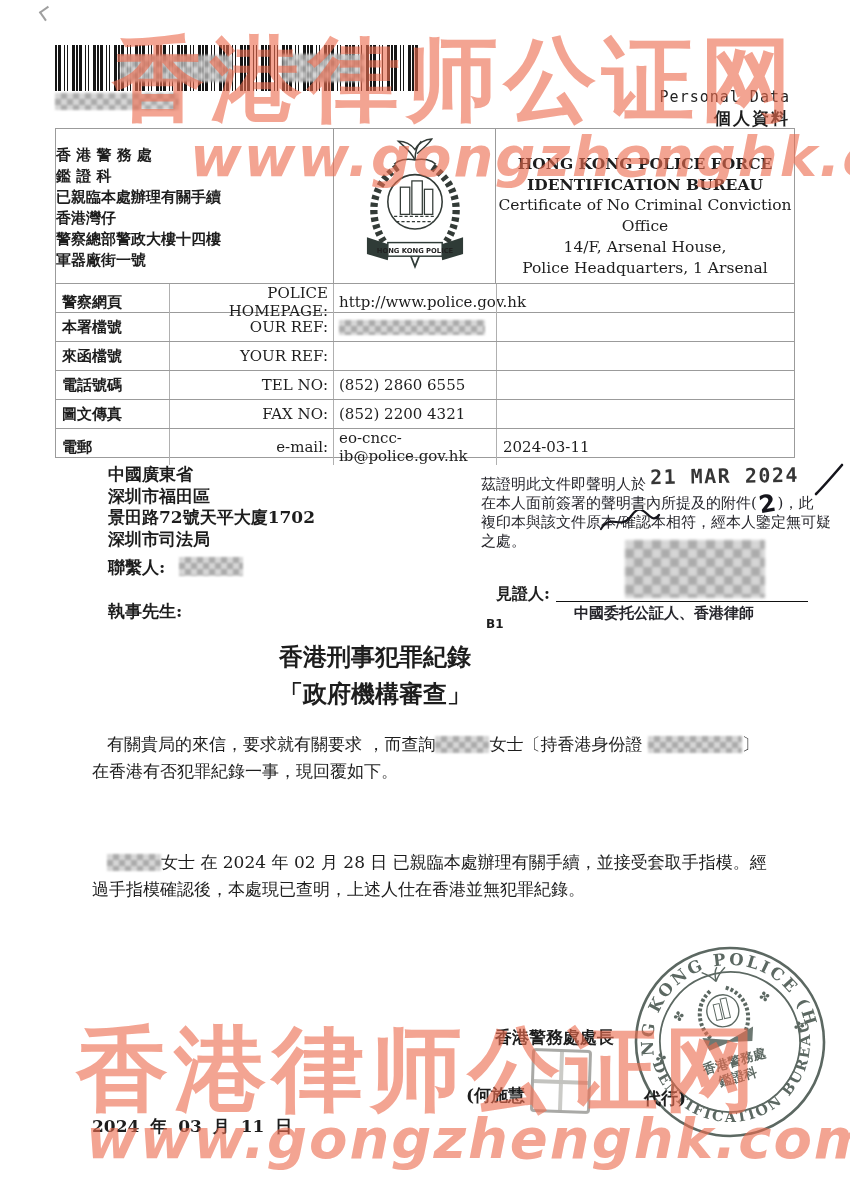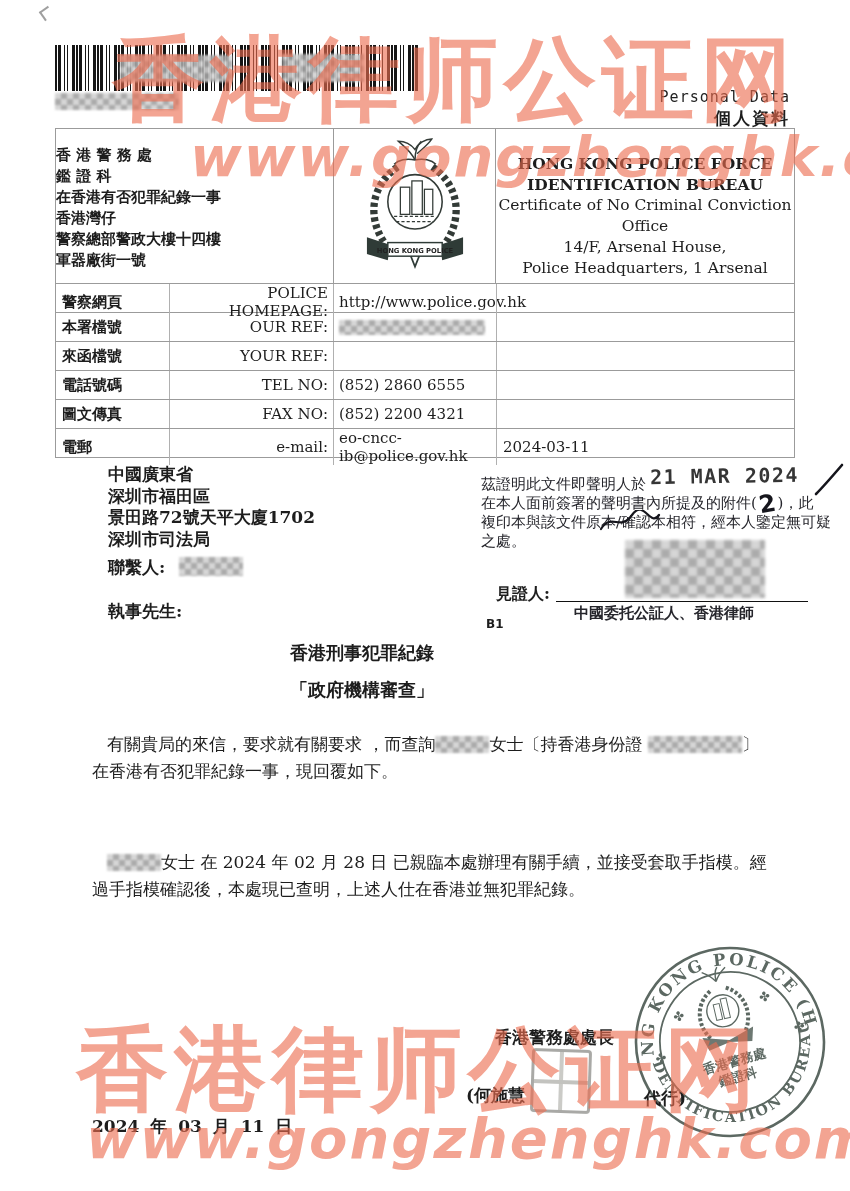--- a/index.html
+++ b/index.html
@@ -75,21 +75,21 @@
   .scribble{position:absolute;left:598px;top:510px;z-index:12;}
   .sig-blur{position:absolute;left:625px;top:540px;width:140px;height:58px;z-index:9;}
   .witness-label{position:absolute;left:496px;top:584px;font-size:16px;font-weight:600;z-index:10;}
   .witness-line{position:absolute;left:556px;top:601px;width:252px;border-top:1.6px solid #111;z-index:10;}
   .witness-title{position:absolute;left:574px;top:604px;font-size:15px;font-weight:600;
     color:#26262c;z-index:10;white-space:nowrap;text-align:right;}
   .b1{position:absolute;left:486px;top:617px;font-size:12px;font-weight:bold;
     font-family:"DejaVu Sans","Liberation Sans",sans-serif;z-index:10;}
   
   .h1,.h2{position:absolute;left:0;width:724px;text-align:center;
-    font-size:18px;font-weight:700;z-index:10;}
+    font-size:24px;font-weight:700;z-index:10;padding-left:13px;}
   .h1{top:641px;}.h2{top:678px;}
   .para{position:absolute;font-size:17px;line-height:27px;z-index:10;
     text-indent:15px;font-weight:500;}
   .para1{left:92px;top:731px;width:672px;}
   .para2{left:92px;top:849px;width:684px;}
   
   .commissioner{position:absolute;left:495px;top:1026px;font-size:17px;font-weight:700;z-index:10;white-space:nowrap;}
   .chop{position:absolute;left:531px;top:1049px;width:54px;height:58px;z-index:9;
     border:3px solid #9b9b97;border-radius:4px;transform:rotate(2deg);opacity:.85;
     background-image:
@@ -118,21 +118,21 @@
   <div class="pdata">
     <div class="pdata-en">Personal Data</div>
     <div class="pdata-zh">個人資料</div>
   </div>
 
   <div class="info-table">
     <div class="it-header">
       <div class="hdr-zh">
         <div>香 港 警 務 處</div>
         <div>鑑 證 科</div>
-        <div>在香港有否犯罪紀錄一事</div>
+        <div>已親臨本處辦理有關手續</div>
         <div>香港灣仔</div>
         <div>警察總部警政大樓十四樓</div>
         <div>軍器廠街一號</div>
       </div>
       <div class="hdr-emblem">
 
         <svg width="126" height="138" viewBox="0 0 120 132">
           <g fill="none" stroke="#333b37" stroke-width="1.6">
 
             <path d="M60 22 C55 12 48 8 44 4 C52 4 57 8 60 12 C63 6 70 2 76 2 C72 8 66 12 62 16" stroke-width="1.4"></path>

